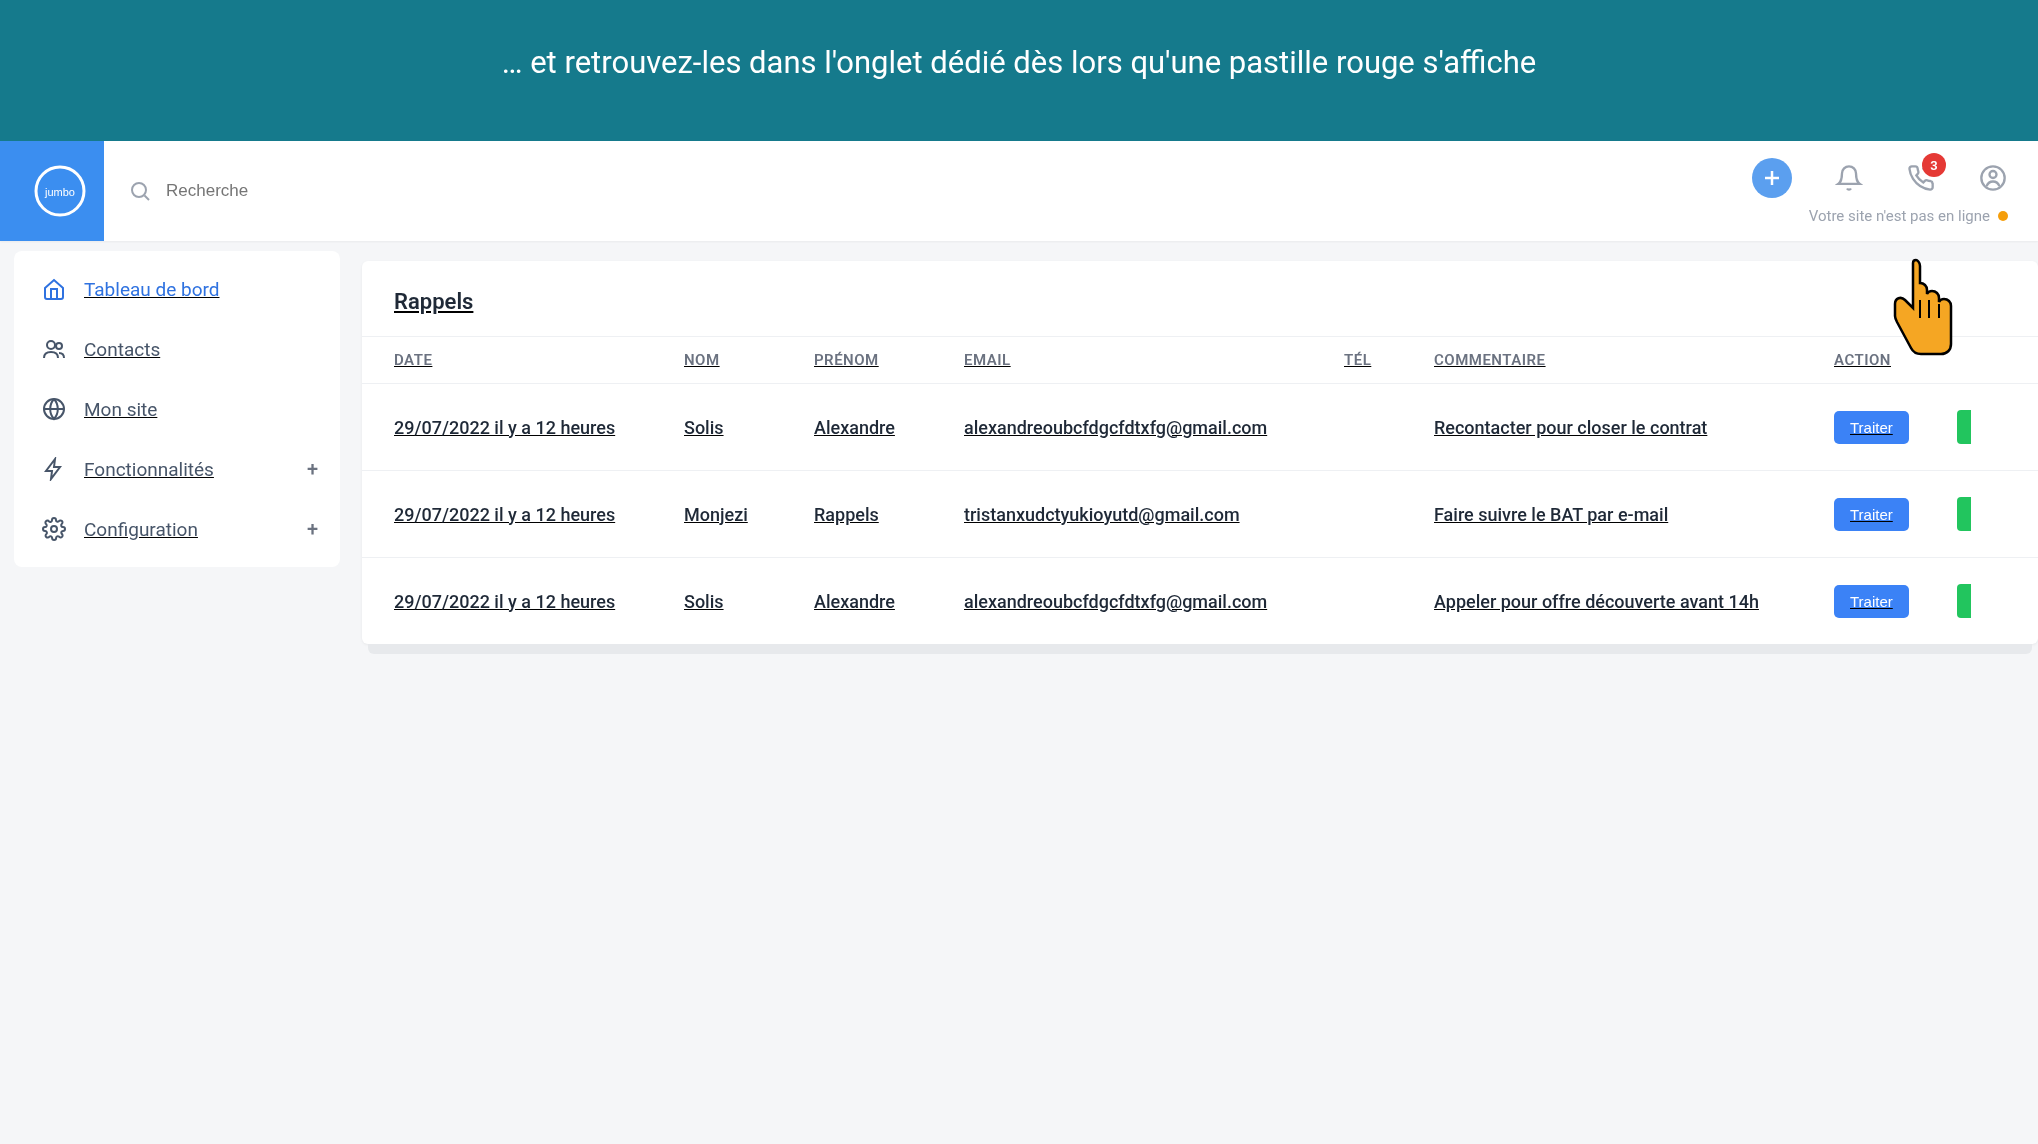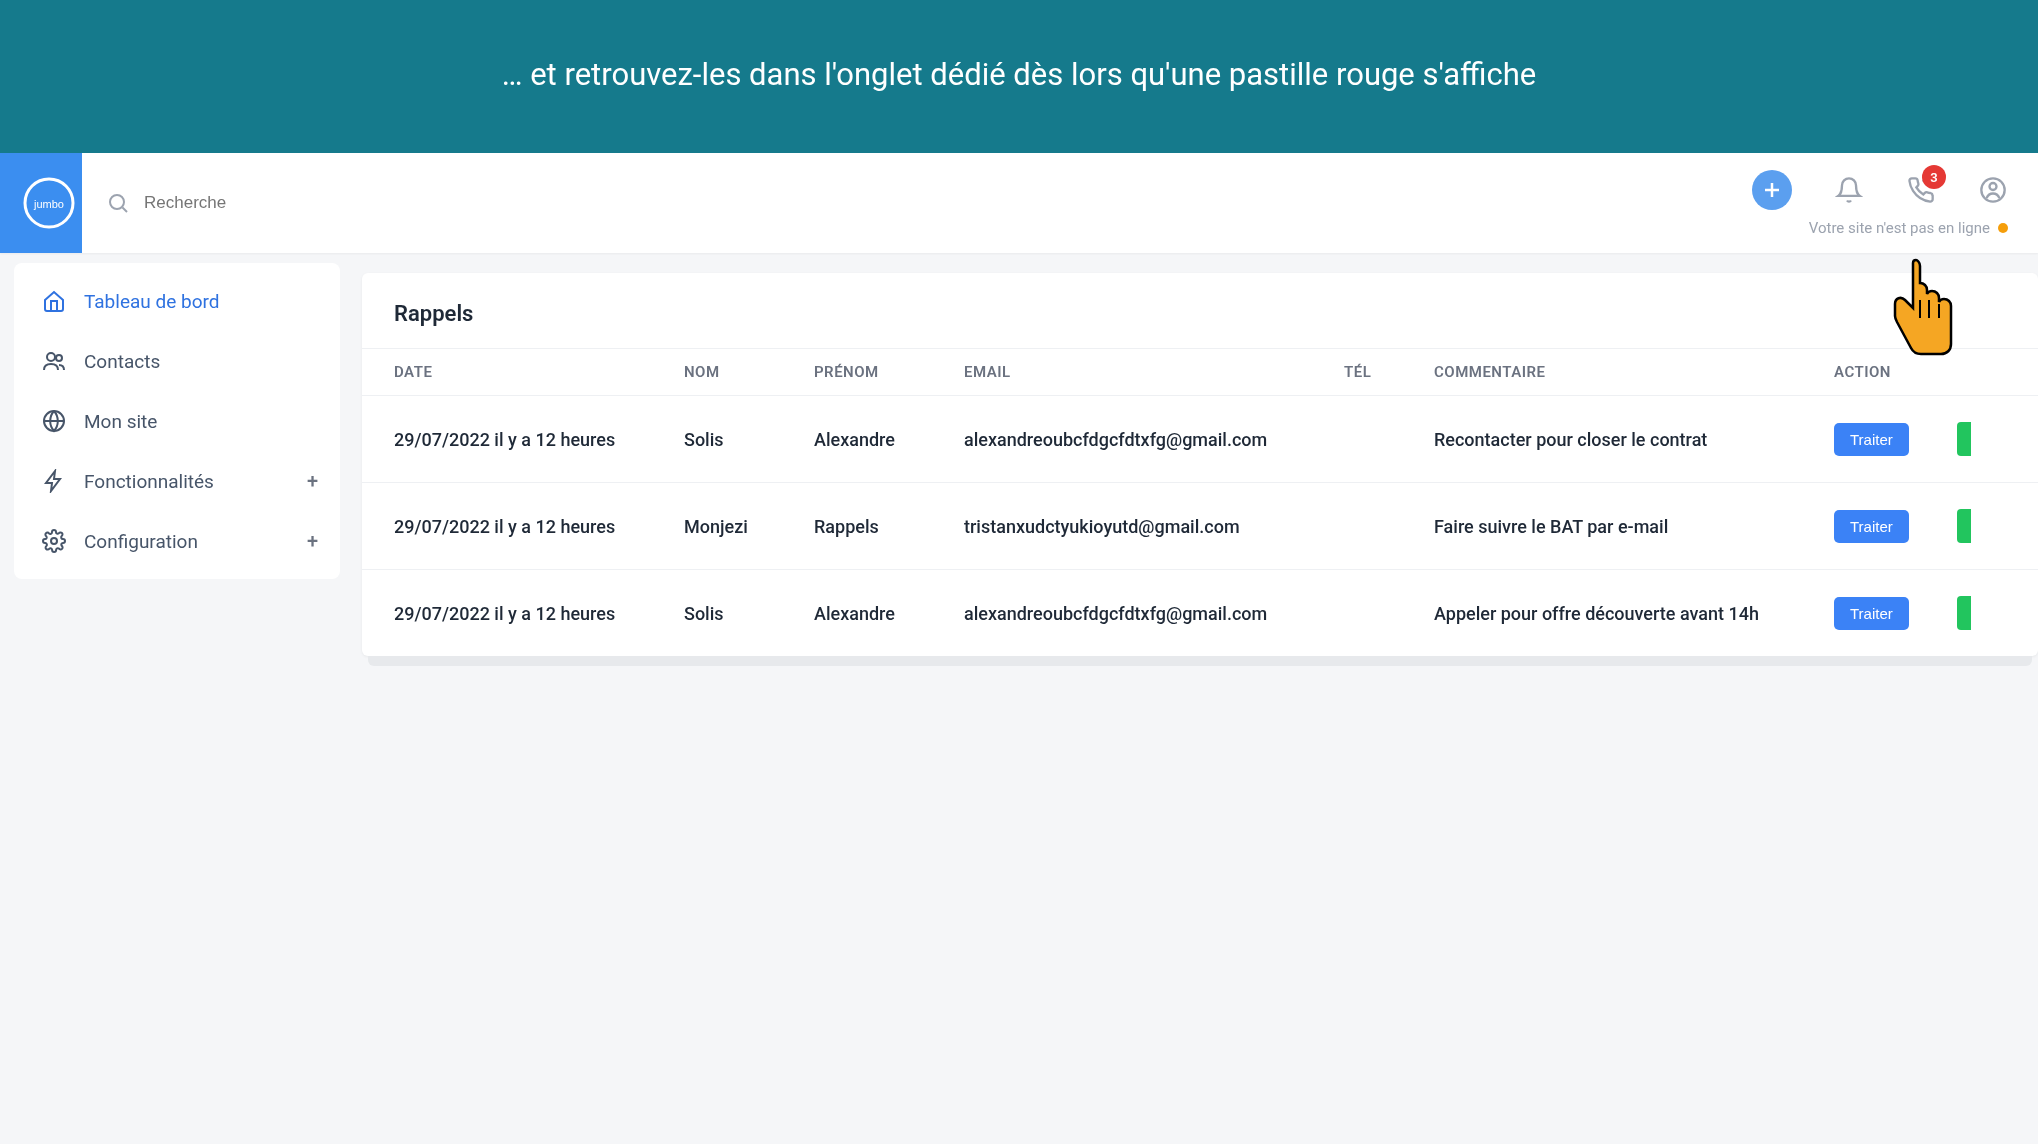--- a/index.html
+++ b/index.html
@@ -1,35 +1,35 @@
 <!DOCTYPE html>
 <html><head>
 <meta charset="utf-8">
 <style>
 * { margin: 0; padding: 0; box-sizing: border-box; }
 body { font-family: -apple-system, BlinkMacSystemFont, 'Segoe UI', Roboto, Arial, sans-serif; background: #f5f6f8; width: 2038px; }
 
-.banner { background: #157a8c; color: #fff; padding: 56px 0 60px; text-align: center; font-size: 31px; font-weight: 400; }
-
-.logo-cell { width: 82px; background: #3b8ef0; display: flex; align-items: center; justify-content: center; border-radius: 0 0 0 0; padding-left: 16px; }
+.banner { background: #157a8c; color: #fff; padding: 44px 0 60px; text-align: center; font-size: 31px; font-weight: 400; }
+
+.logo-cell { width: 104px; background: #3b8ef0; display: flex; align-items: center; justify-content: center; border-radius: 0 0 0 0; padding-left: 16px; }
 .logo-cell svg { width: 60px; height: 60px; }
 
 .header { display: flex; background: #fff; height: 100px; align-items: stretch; box-shadow: 0 1px 2px rgba(0,0,0,0.05); }
 .search-area { flex: 1; display: flex; align-items: center; padding-left: 24px; gap: 14px; }
 .search-area input { border: none; outline: none; font-size: 17px; color: #6b7280; width: 400px; background: transparent; }
 .header-right { display: flex; flex-direction: column; align-items: flex-end; padding-right: 30px; }
 .header-icons { display: flex; align-items: center; gap: 42px; height: 66px; padding-top: 8px; }
 .add-btn { width: 40px; height: 40px; border-radius: 50%; background: #5b9fef; display: flex; align-items: center; justify-content: center; color: #fff; font-size: 26px; cursor: pointer; }
 .icon-btn { width: 30px; height: 30px; display: flex; align-items: center; justify-content: center; cursor: pointer; position: relative; }
 .icon-btn svg { width: 28px; height: 28px; }
 .badge { position: absolute; top: -10px; right: -10px; background: #e53935; color: #fff; border-radius: 50%; width: 24px; height: 24px; font-size: 13px; display: flex; align-items: center; justify-content: center; font-weight: 600; }
 .status-text { font-size: 15px; color: #9ca3af; display: flex; align-items: center; gap: 8px; padding-bottom: 6px; }
 .status-dot { width: 10px; height: 10px; background: #f59e0b; border-radius: 50%; display: inline-block; }
 
-.layout { display: flex; }
+.layout { display: flex; text-decoration: underline; }
 .sidebar { width: 326px; background: #fff; margin: 10px 0 0 14px; border-radius: 8px; padding: 8px 0; height: fit-content; }
 .side-item { display: flex; align-items: center; gap: 18px; padding: 18px 28px; color: #475569; font-size: 19px; cursor: pointer; position: relative; }
 .side-item.active { color: #2f72e0; }
 .side-item svg { width: 24px; height: 24px; flex-shrink: 0; }
 .side-expand { position: absolute; right: 22px; color: #6b7280; font-size: 20px; font-weight: 500; }
 
 .main { flex: 1; padding: 20px 0 20px 22px; }
 .card { background: #fff; border-radius: 6px; box-shadow: 0 1px 3px rgba(0,0,0,0.06); overflow: hidden; }
 .card-title { font-size: 22px; font-weight: 600; color: #1f2937; padding: 28px 32px 22px; }
 

